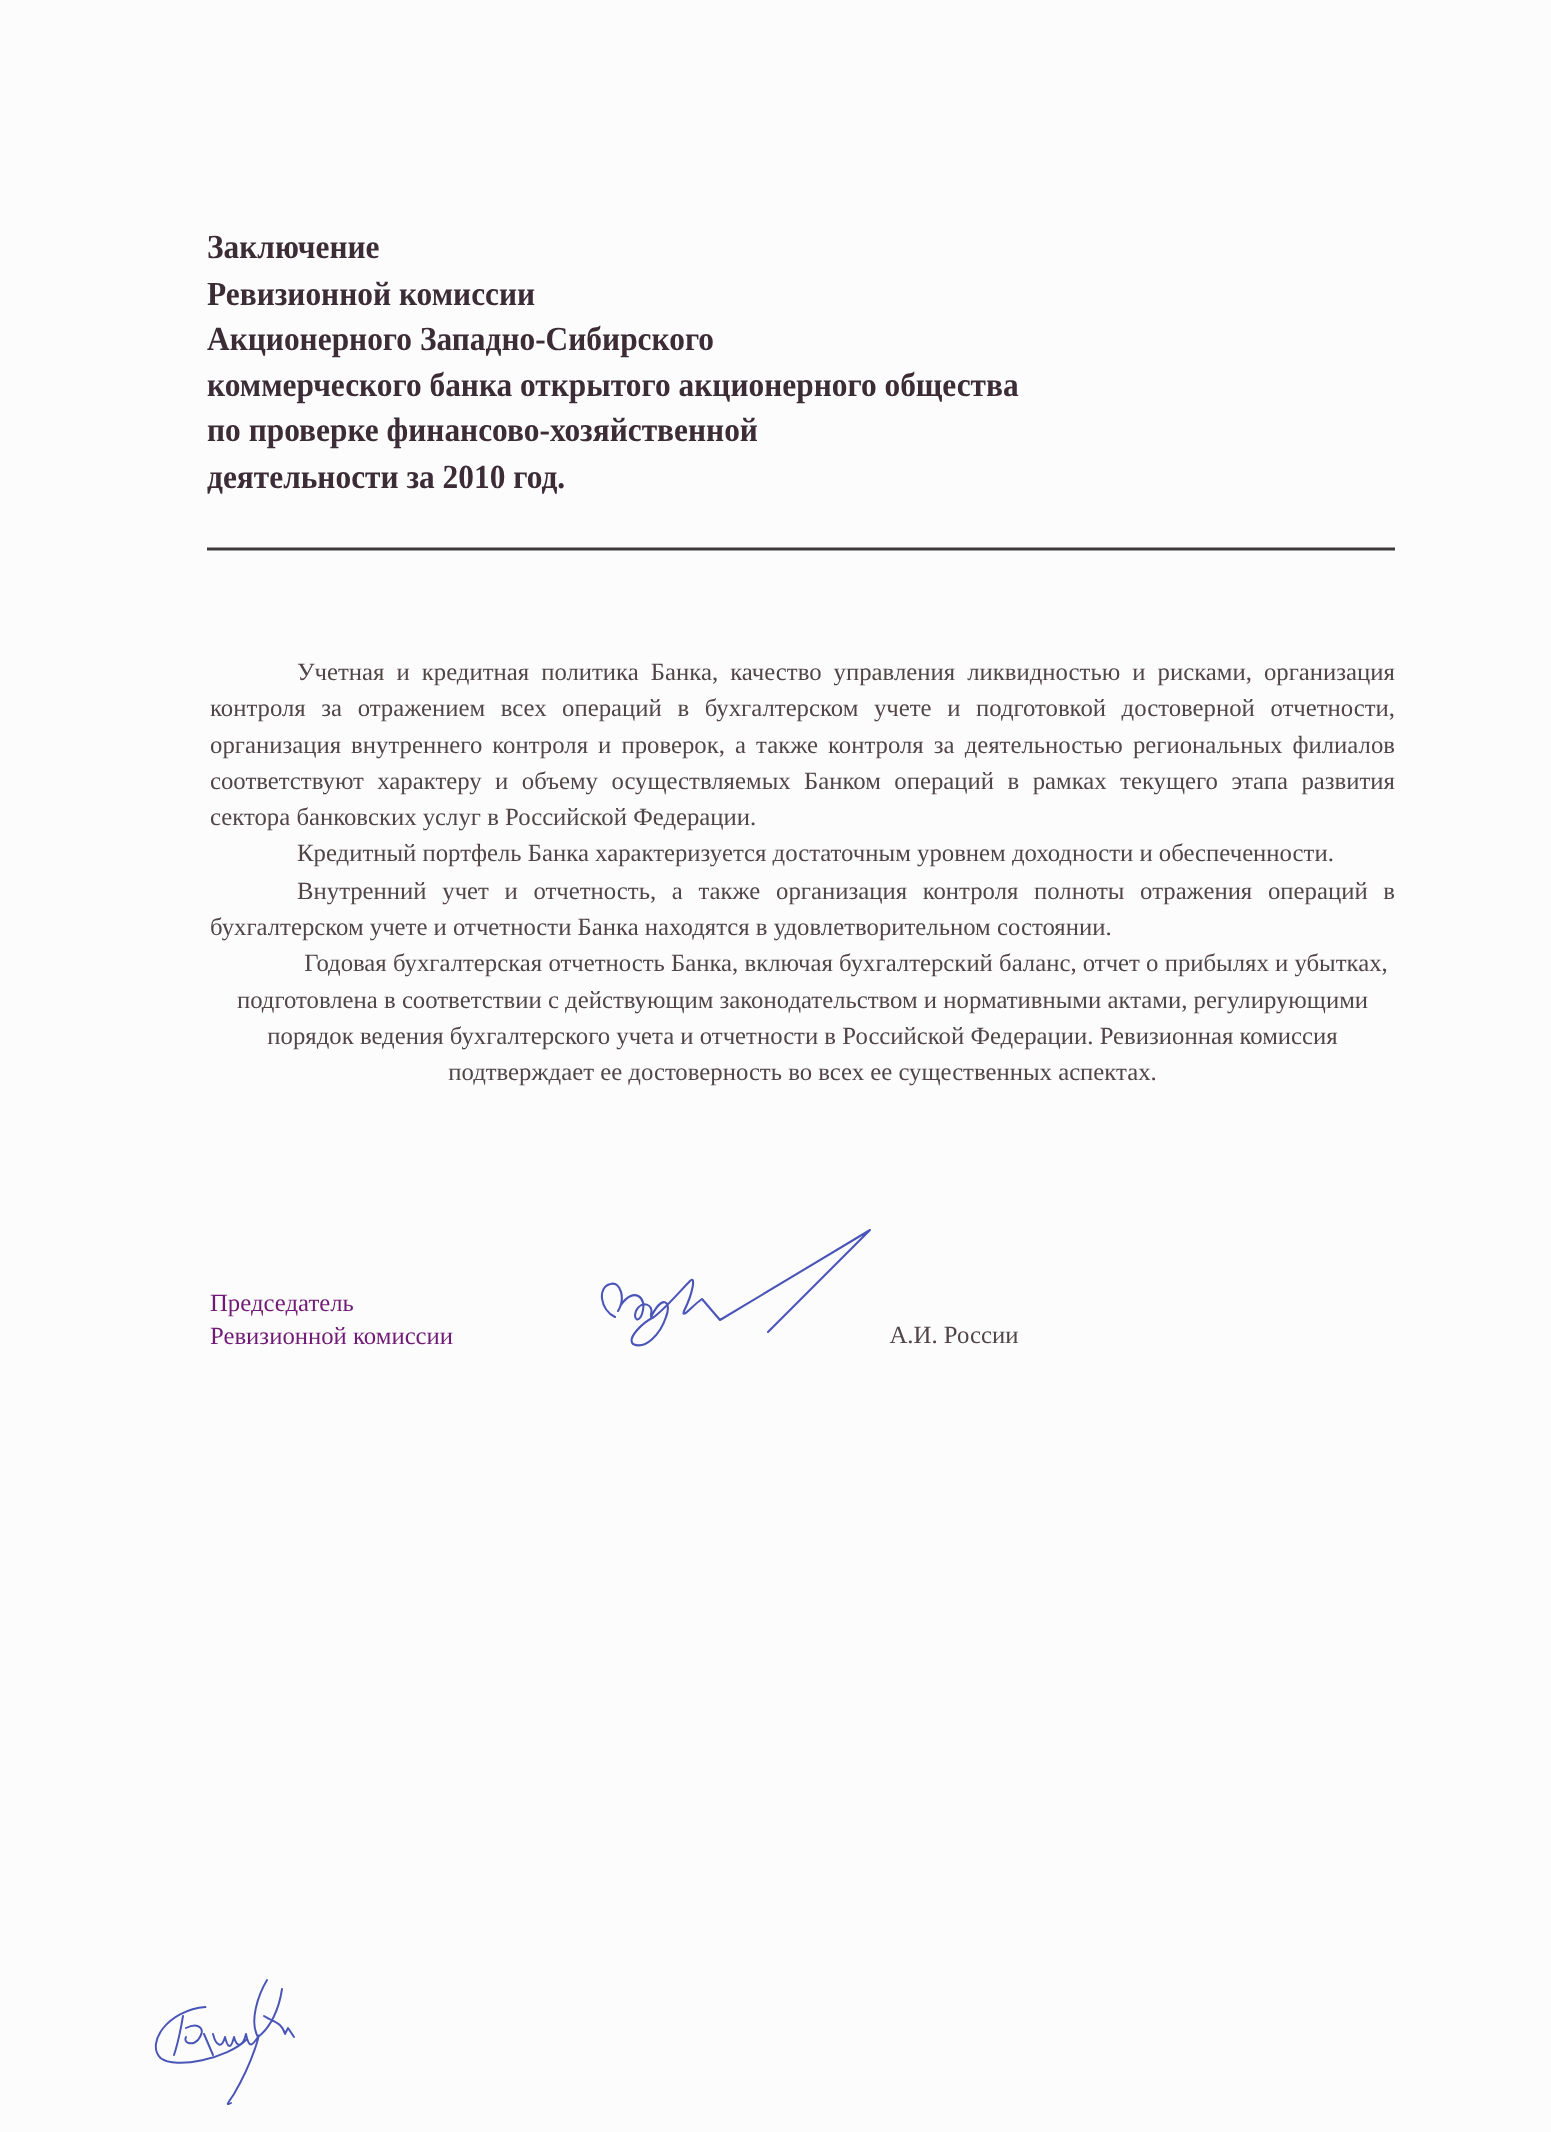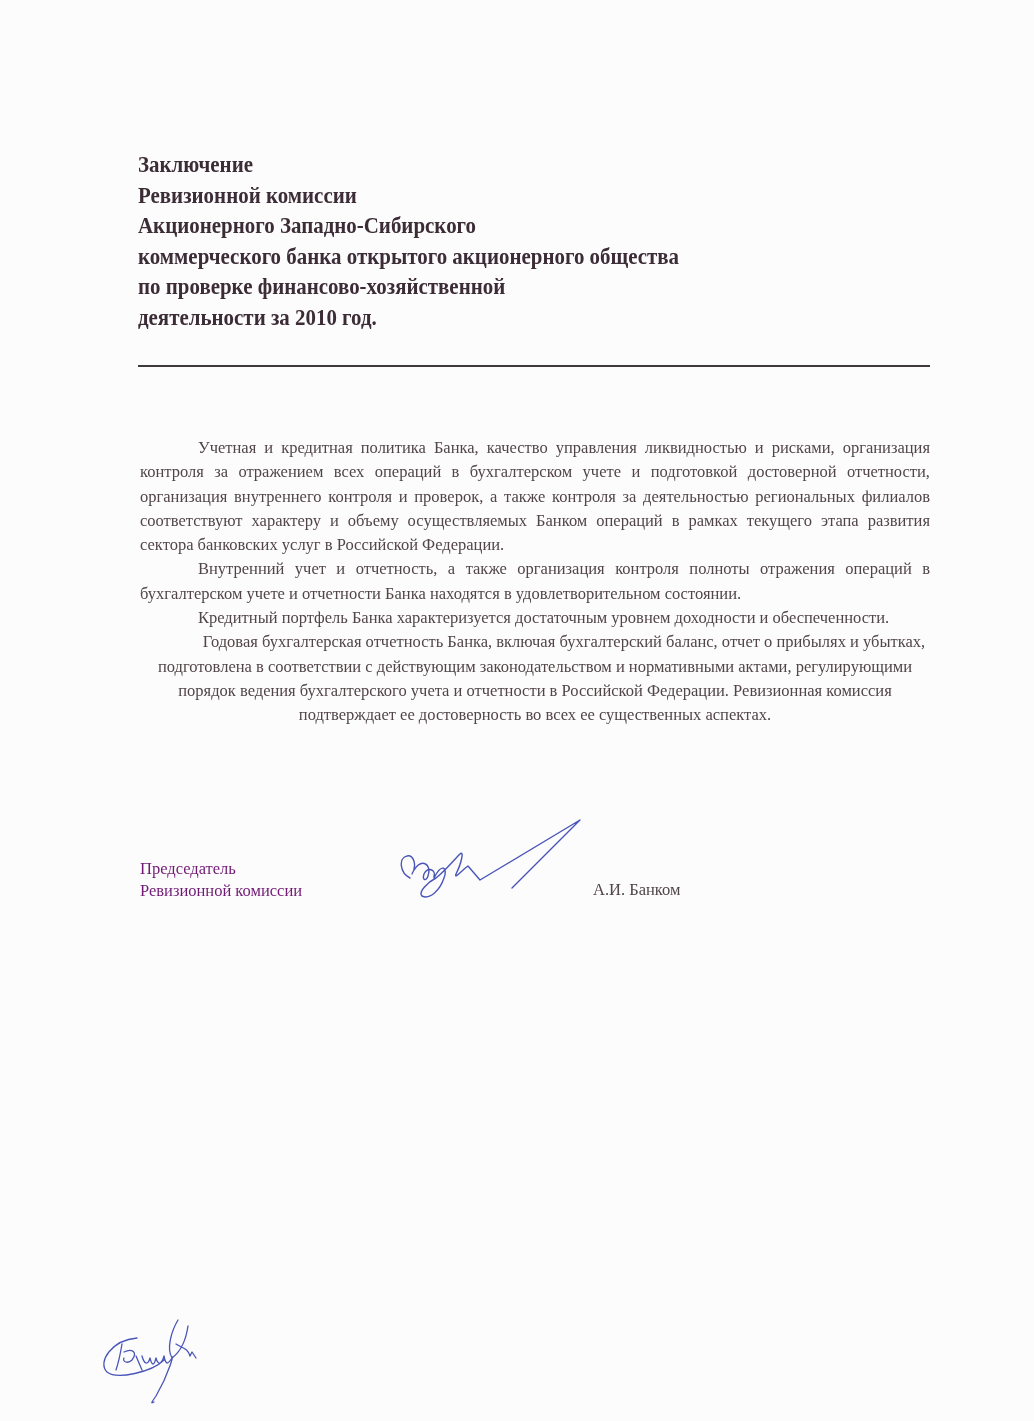--- a/index.html
+++ b/index.html
@@ -40,31 +40,31 @@
   <div>Акционерного Западно-Сибирского</div>
   <div>коммерческого банка открытого акционерного общества</div>
   <div>по проверке финансово-хозяйственной</div>
   <div>деятельности за 2010 год.</div>
 </div>
 
 <div class="rule"></div>
 
 <div class="body-text">
   <p>Учетная и кредитная политика Банка, качество управления ликвидностью и рисками, организация  контроля за отражением всех операций в бухгалтерском учете и подготовкой достоверной отчетности, организация внутреннего контроля и проверок, а также контроля за деятельностью региональных филиалов соответствуют характеру и объему осуществляемых Банком операций в рамках текущего этапа развития сектора банковских услуг в Российской Федерации.</p>
+  <p>Кредитный портфель Банка характеризуется достаточным уровнем доходности и обеспеченности.</p>
   <p>Внутренний учет и отчетность, а также организация контроля полноты отражения операций в бухгалтерском учете и отчетности Банка находятся в удовлетворительном состоянии.</p>
-  <p>Кредитный портфель Банка характеризуется достаточным уровнем доходности и обеспеченности.</p>
   <p class="last">Годовая бухгалтерская отчетность  Банка, включая бухгалтерский баланс, отчет о прибылях и убытках, подготовлена в соответствии с действующим законодательством и нормативными актами, регулирующими порядок ведения бухгалтерского учета и отчетности в Российской  Федерации. Ревизионная комиссия  подтверждает ее достоверность во всех ее существенных аспектах.</p>
 </div>
 
 <div class="sig-block">
   <div>Председатель</div>
   <div>Ревизионной комиссии</div>
 </div>
 
 <svg class="signature" style="left:392px; top:818px;" width="200" height="95" viewBox="0 0 200 95">
   <path d="M18,60 C8,55 6,40 15,38 C22,36 25,48 20,56 M22,52 C30,40 40,46 36,58 C34,64 30,62 32,56 C36,48 44,52 42,58 L42,60 C50,44 56,50 52,60 C48,72 38,82 30,78 C26,74 36,64 44,60 C52,54 62,42 68,36 C72,32 70,44 64,56 C62,62 70,52 76,48 L88,62 L188,2 L120,70" fill="none" stroke="#4a55b8" stroke-width="1.4" stroke-linecap="round" stroke-linejoin="round"></path>
 </svg>
 
-<div class="sig-name">А.И. Банком</div>
+<div class="sig-name">А.И. России</div>
 
 <svg class="signature" style="left:92px; top:1300px;" width="180" height="110" viewBox="0 0 180 110">
   <path d="M45,38 C20,40 5,62 15,72 C25,80 60,72 72,60 M30,44 C28,56 26,64 24,70 M32,52 C40,48 46,52 40,60 C36,64 30,62 32,58 M44,56 L50,70 M50,56 C52,64 56,66 58,58 C60,66 62,66 64,58 C66,66 70,64 72,56 C74,66 76,64 80,58 C82,52 78,72 64,96 C60,102 58,104 62,102 M86,20 C80,30 74,48 80,58 C88,52 94,40 96,26 M84,44 C90,48 96,48 98,56 L100,52 L104,58" fill="none" stroke="#4a55b8" stroke-width="1.3" stroke-linecap="round" stroke-linejoin="round"></path>
 </svg>
 
 </body></html>

